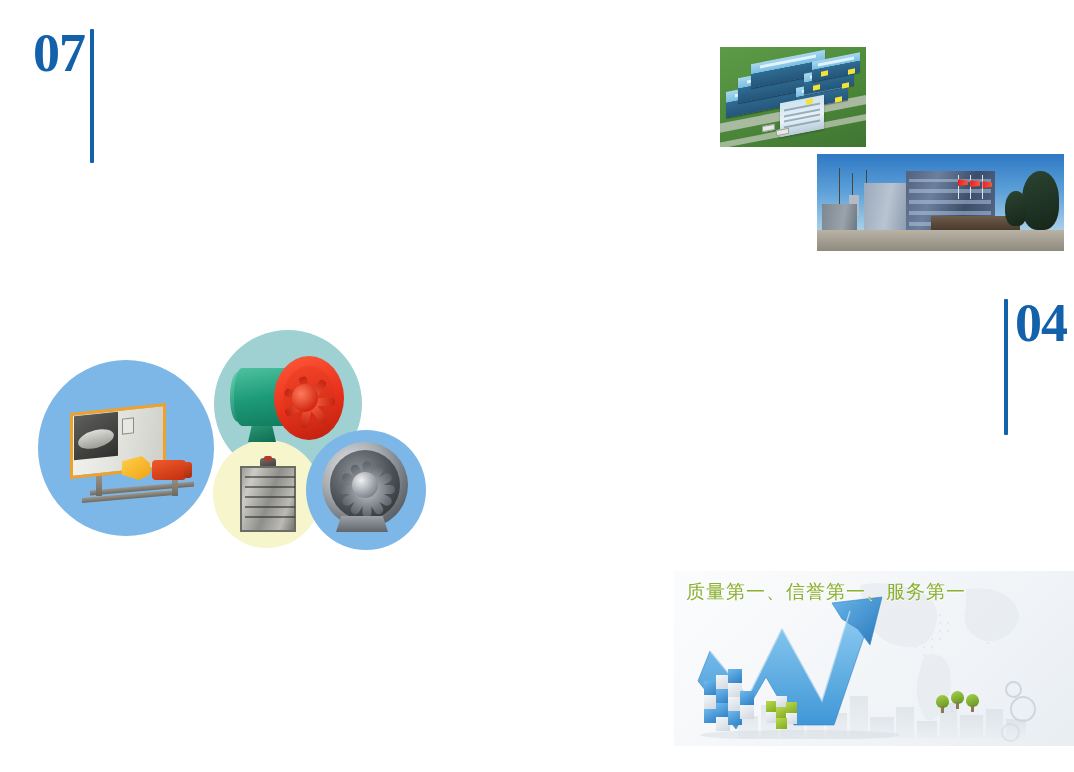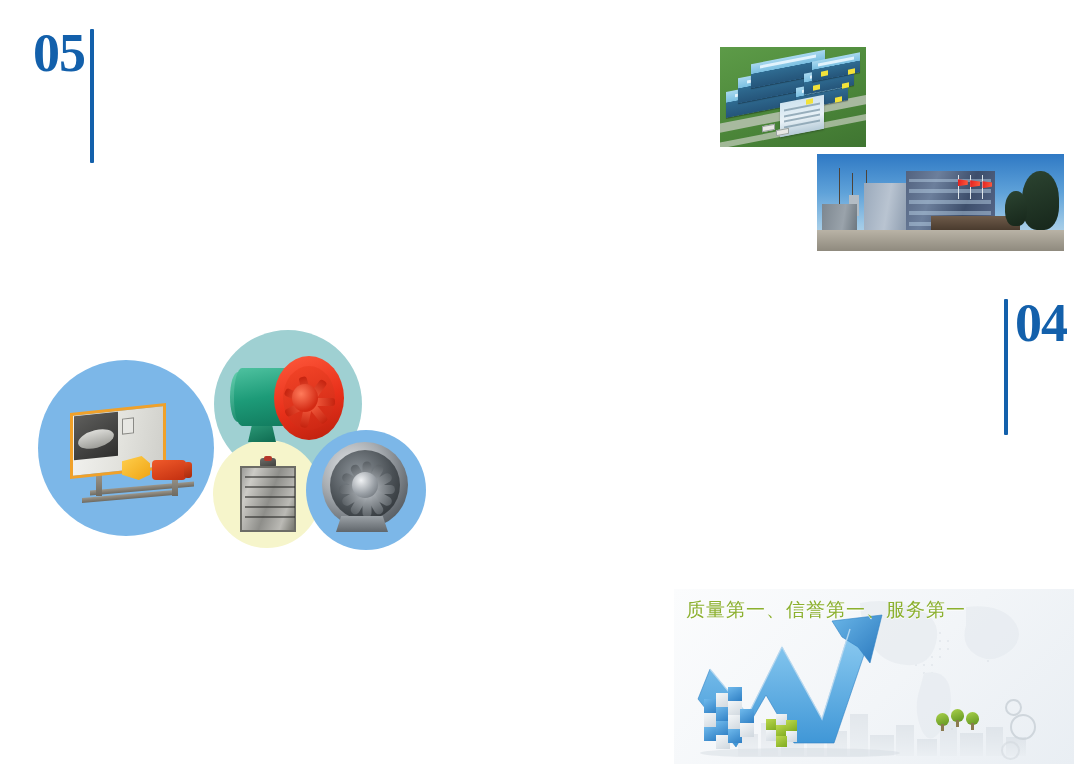--- a/index.html
+++ b/index.html
@@ -259,21 +259,21 @@
     z-index:-1;
   }
   #prod-metal .bracket{
     position:absolute;left:14px;top:74px;width:52px;height:16px;
     background:linear-gradient(180deg,#9ba1a6 0%,#60666b 100%);
     clip-path:polygon(10% 0,90% 0,100% 100%,0 100%);
   }
 
   
   #motto-banner{
-    position:absolute;left:674px;top:589px;width:400px;height:175px;
+    position:absolute;left:674px;top:571px;width:400px;height:175px;
     background:linear-gradient(135deg,#fbfcfd 0%,#f2f5f8 55%,#e9eef3 100%);
     overflow:hidden;
   }
   #motto-banner .worldmap{
     position:absolute;right:-10px;top:4px;width:230px;height:165px;
     opacity:.55;
   }
   #motto-banner .skyline{
     position:absolute;left:16%;bottom:8px;width:72%;height:48px;
     opacity:.35;
@@ -300,21 +300,21 @@
   }
   .tree-sm .trunk{position:absolute;left:5px;top:11px;width:3px;height:7px;background:#8a7a4e;}
   .ring-dec{position:absolute;border:2px solid #cfd6dc;border-radius:50%;background:transparent;}
 </style>
 </head>
 <body>
 
 <div id="page-root">
 
   <div class="num-marker" id="marker-01">
-    <span class="num-text">05</span>
+    <span class="num-text">07</span>
     <span class="num-rule"></span>
   </div>
 
   <div class="num-marker" id="marker-02">
     <span class="num-rule"></span>
     <span class="num-text">04</span>
   </div>
 
 
   <div id="factory-group">

